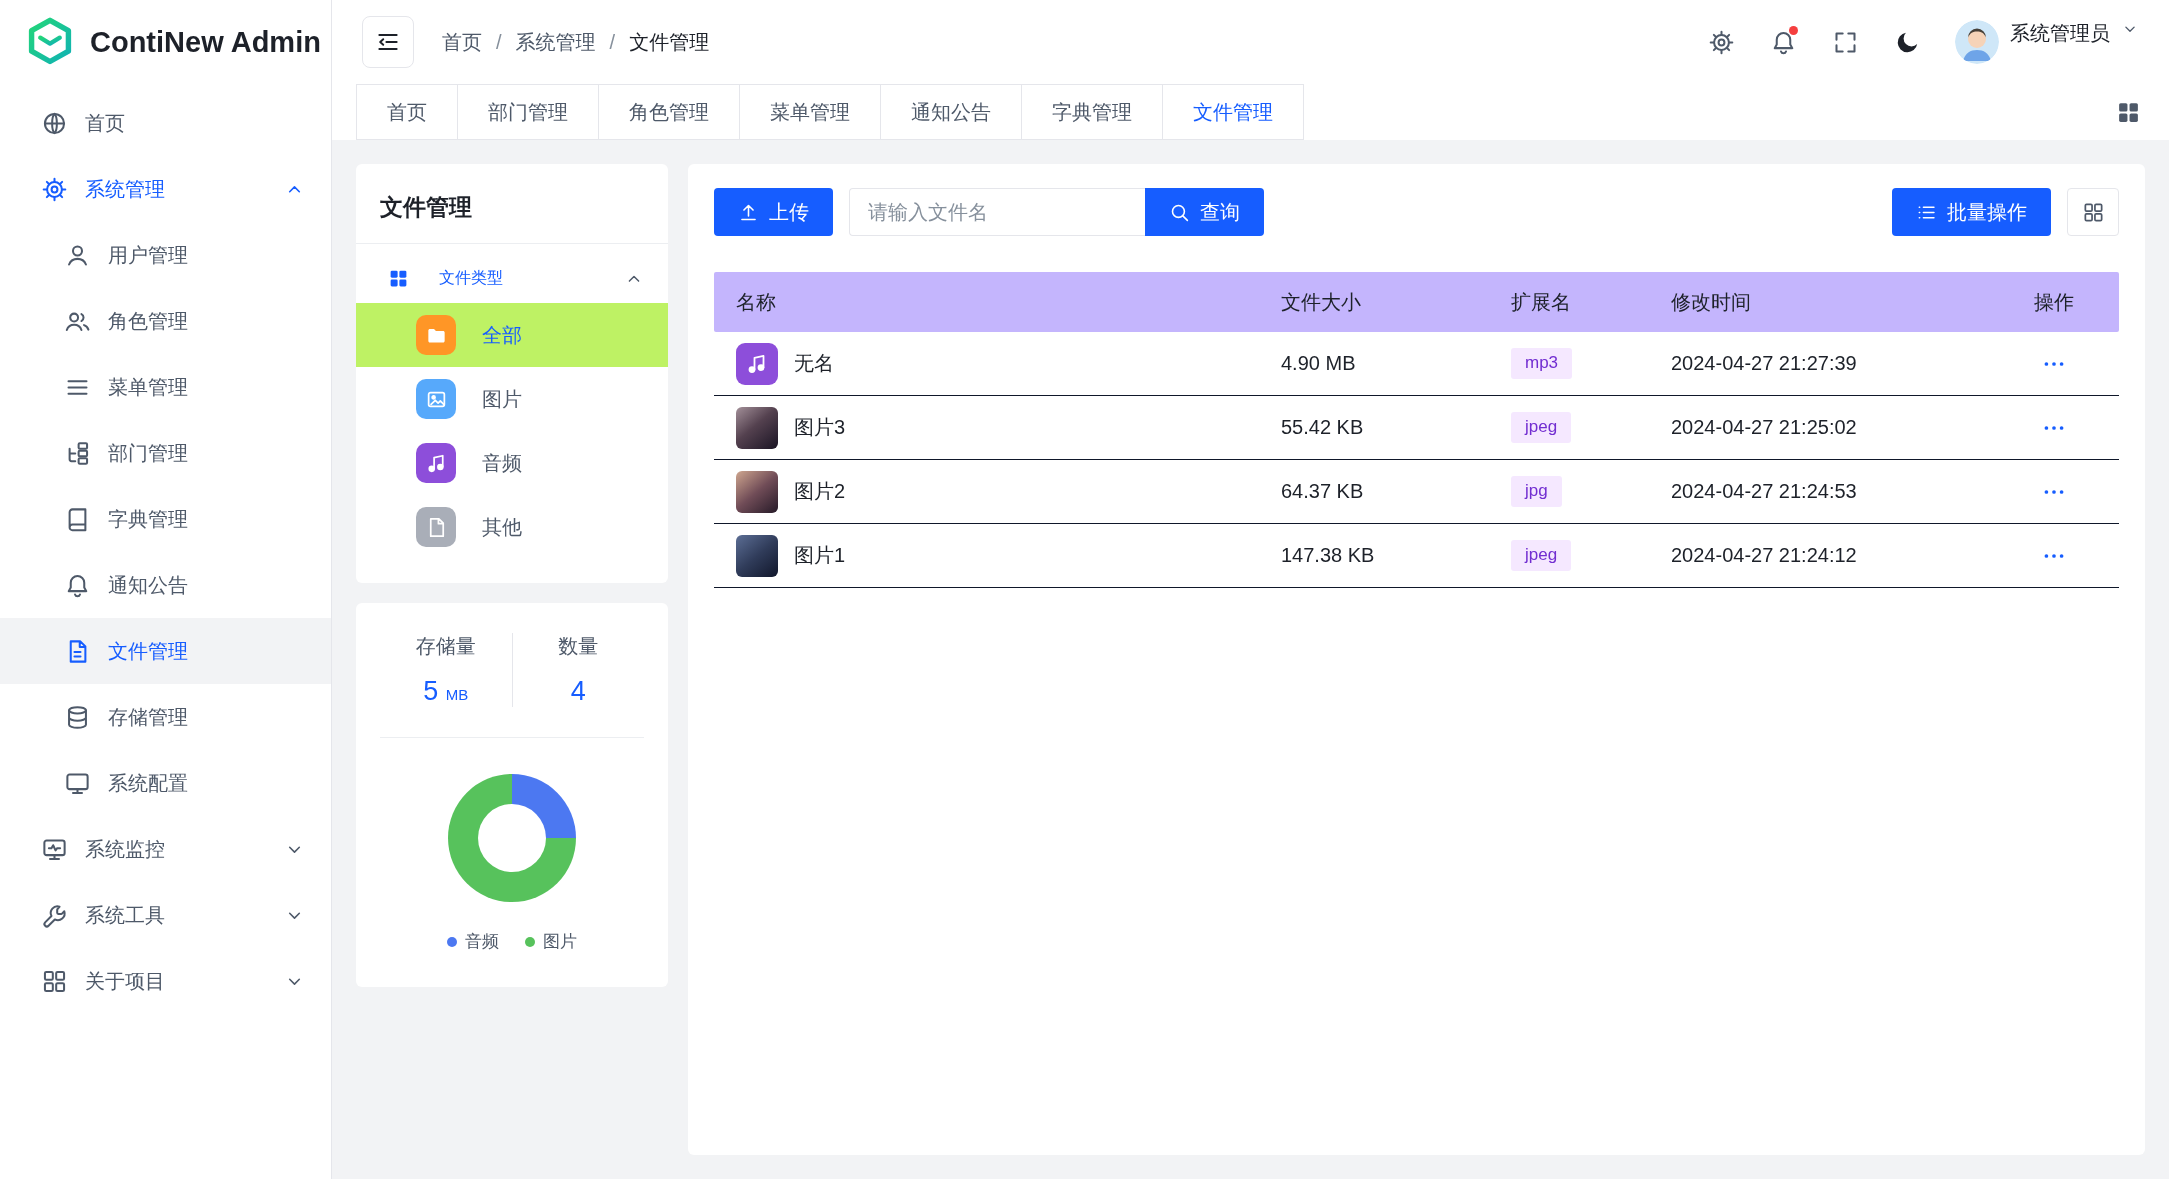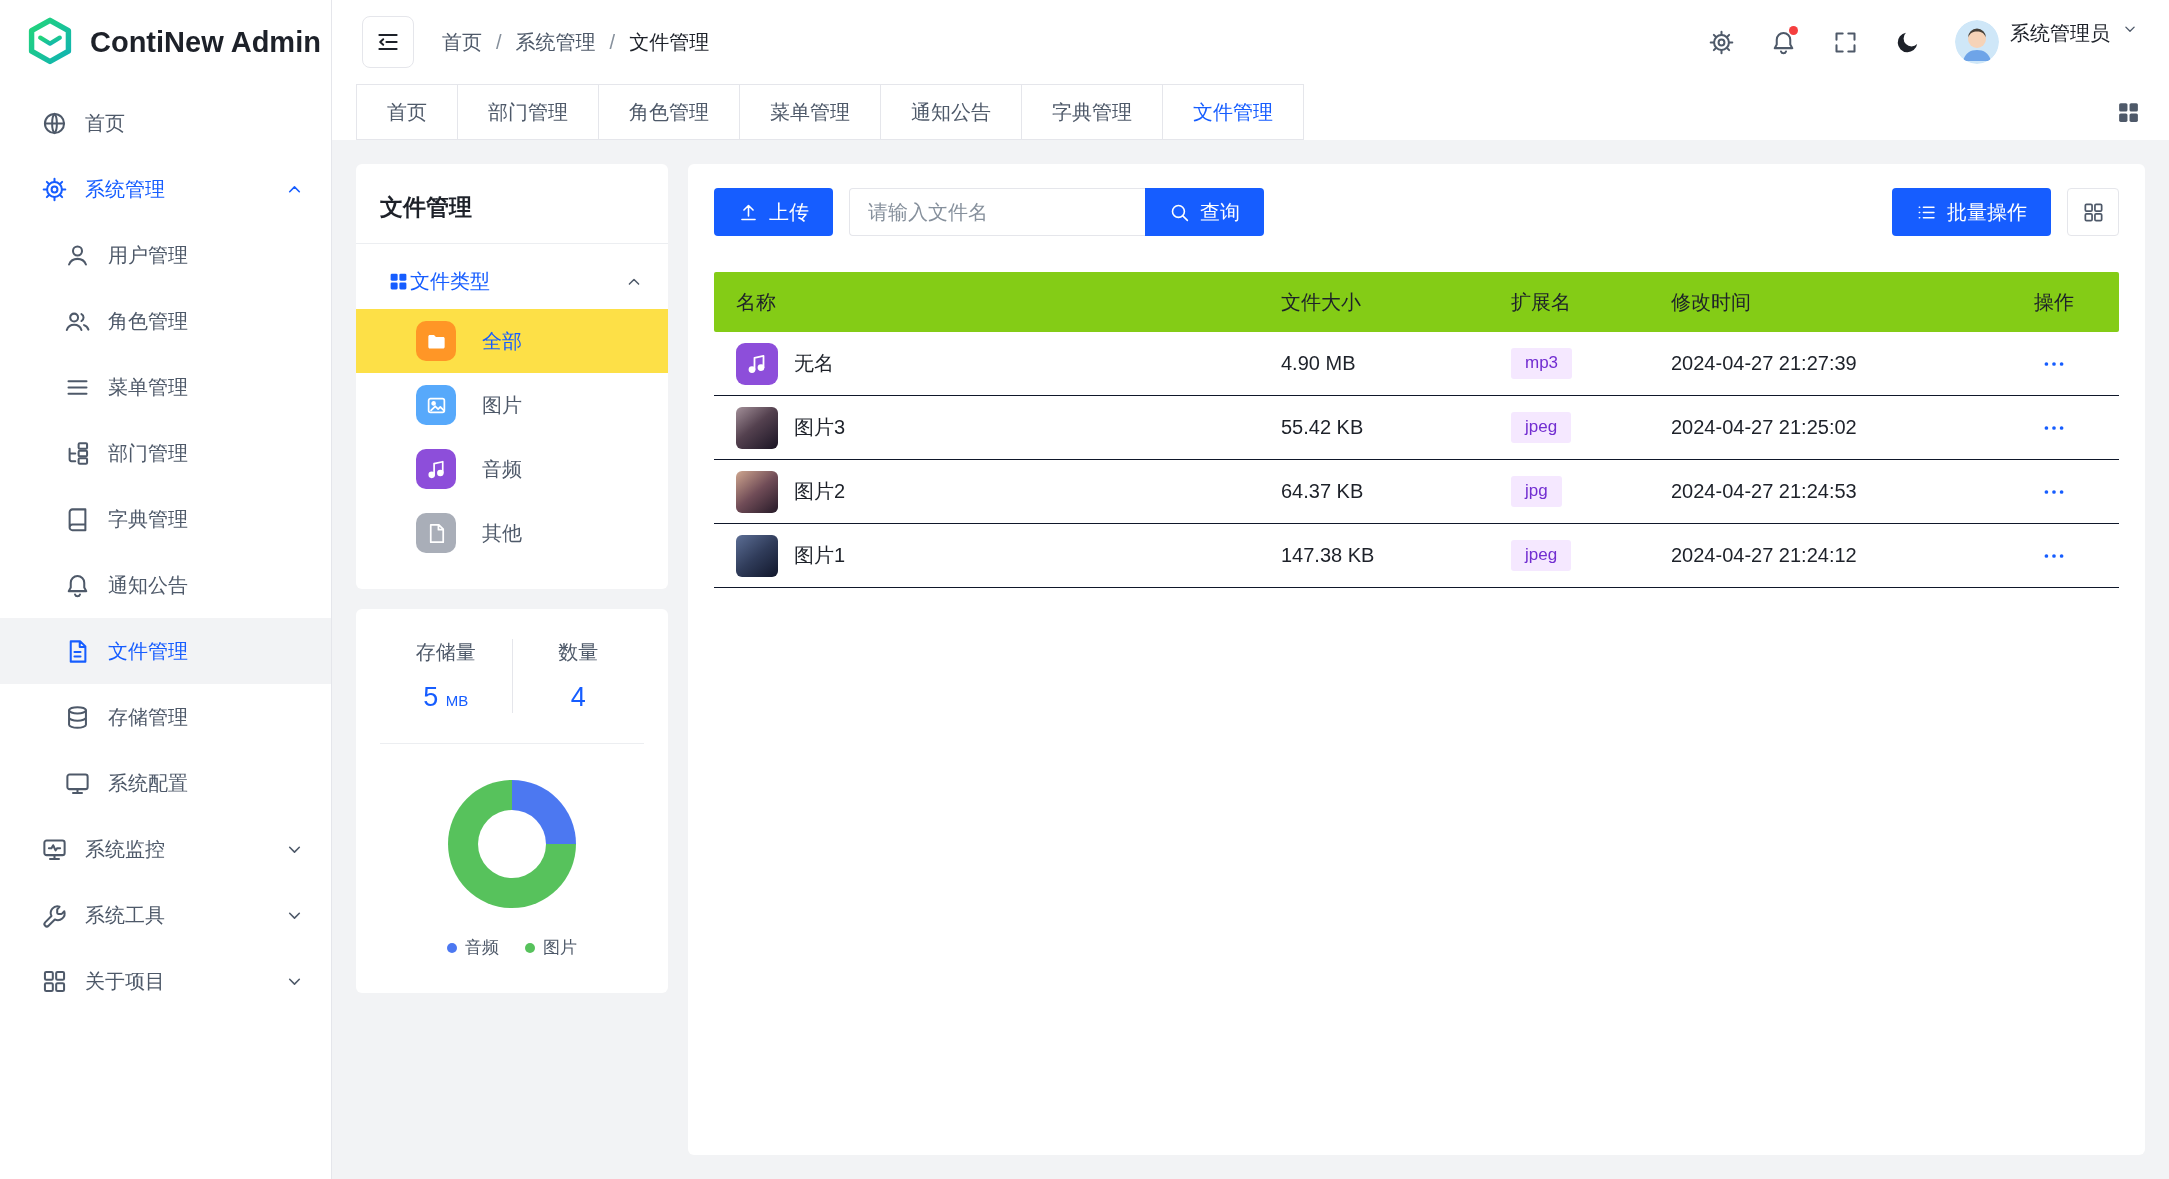--- a/index.html
+++ b/index.html
@@ -54,25 +54,25 @@
   .tab-tools svg{width:25px;height:25px;cursor:pointer}
 
   
   .content{flex:1;background:var(--page-bg);padding:24px;display:flex;gap:20px;min-height:0;overflow:hidden}
   .card{background:#fff;border-radius:6px}
   .left-panel{width:312px;flex-shrink:0;display:flex;flex-direction:column;gap:20px}
 
   .type-card{padding:24px}
   .panel-title{font-size:23px;font-weight:700;color:var(--text);padding:4px 0 20px}
   .h-divider{height:1px;background:#eceef1;margin:0 -24px}
-  .type-group{display:flex;align-items:center;gap:1px;color:var(--primary);font-size:20px;margin:24px 0 14px;cursor:pointer;padding-left:8px}
+  .type-group{display:flex;align-items:center;gap:30px;color:var(--primary);font-size:16px;margin:24px 0 14px;cursor:pointer;padding-left:8px}
   .type-group svg.g{width:21px;height:21px}
   .type-group .chev{margin-left:auto;width:20px;height:20px;color:var(--text-secondary)}
   .type-item{height:64px;display:flex;align-items:center;gap:26px;margin:0 -24px;padding:0 24px 0 60px;font-size:20px;color:var(--text-secondary);cursor:pointer}
-  .type-item.active{background:#fde047;color:var(--primary)}
+  .type-item.active{background:#bef264;color:var(--primary)}
   .tile{width:40px;height:40px;border-radius:10px;display:flex;align-items:center;justify-content:center;color:#fff;flex-shrink:0}
   .tile svg{width:23px;height:23px}
 
   .stats-card{padding:30px 24px 34px}
   .stats-row{display:flex}
   .stat{flex:1;text-align:center}
   .stat + .stat{border-left:1px solid var(--border)}
   .stat-label{font-size:20px;color:var(--text-secondary);margin-bottom:16px}
   .stat-value{font-size:27px;color:var(--primary)}
   .stat-value .unit{font-size:15px}
@@ -92,21 +92,21 @@
   .search-group{display:flex}
   .search-input{width:296px;height:48px;border:1px solid var(--border);border-right:none;border-radius:4px 0 0 4px;padding:0 18px;font-size:20px;color:var(--text);background:#fff;outline:none;font-family:inherit}
   .search-input::placeholder{color:#86909c}
   .search-group .btn{border-radius:0 4px 4px 0}
   .toolbar .spacer{flex:1}
   .icon-btn{width:52px;height:48px;background:#fff;border:1px solid var(--border);border-radius:4px;color:var(--text-secondary);display:inline-flex;align-items:center;justify-content:center;cursor:pointer}
   .icon-btn svg{width:23px;height:23px}
 
   .table{margin-top:36px}
   .thead,.trow{display:grid;grid-template-columns:minmax(0,1fr) 230px 160px 340px 130px;align-items:center}
-  .thead{background:#84cc16;height:60px;border-radius:2px}
+  .thead{background:#c4b5fd;height:60px;border-radius:2px}
   .th{padding:0 22px;font-size:20px;color:var(--text);font-weight:500;white-space:nowrap}
   .th.center{text-align:center}
   .trow{height:64px;border-bottom:1px solid #0f172a}
   .td{padding:0 22px;font-size:20px;color:var(--text);display:flex;align-items:center;gap:16px;min-width:0;white-space:nowrap}
   .td.center{justify-content:center}
   .file-tile{width:42px;height:42px;border-radius:9px;flex-shrink:0;display:flex;align-items:center;justify-content:center;color:#fff;background:#8d4eda}
   .file-tile svg{width:24px;height:24px}
   .thumb{width:42px;height:42px;border-radius:6px;flex-shrink:0}
   .thumb.t1{background:linear-gradient(140deg,#a39099 0%,#54414f 45%,#1a1424 100%)}
   .thumb.t2{background:linear-gradient(140deg,#cfa68f 0%,#704c57 50%,#261a28 100%)}

